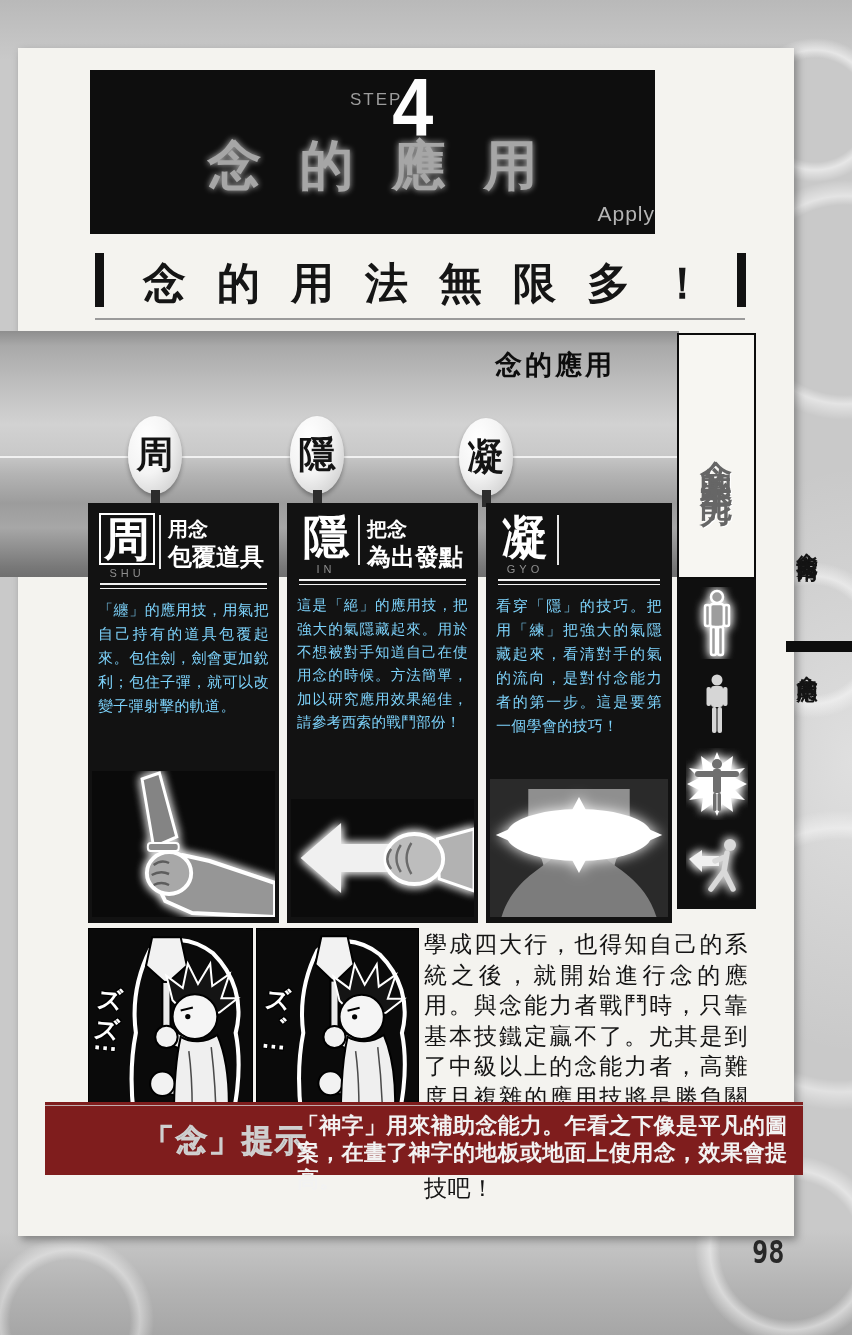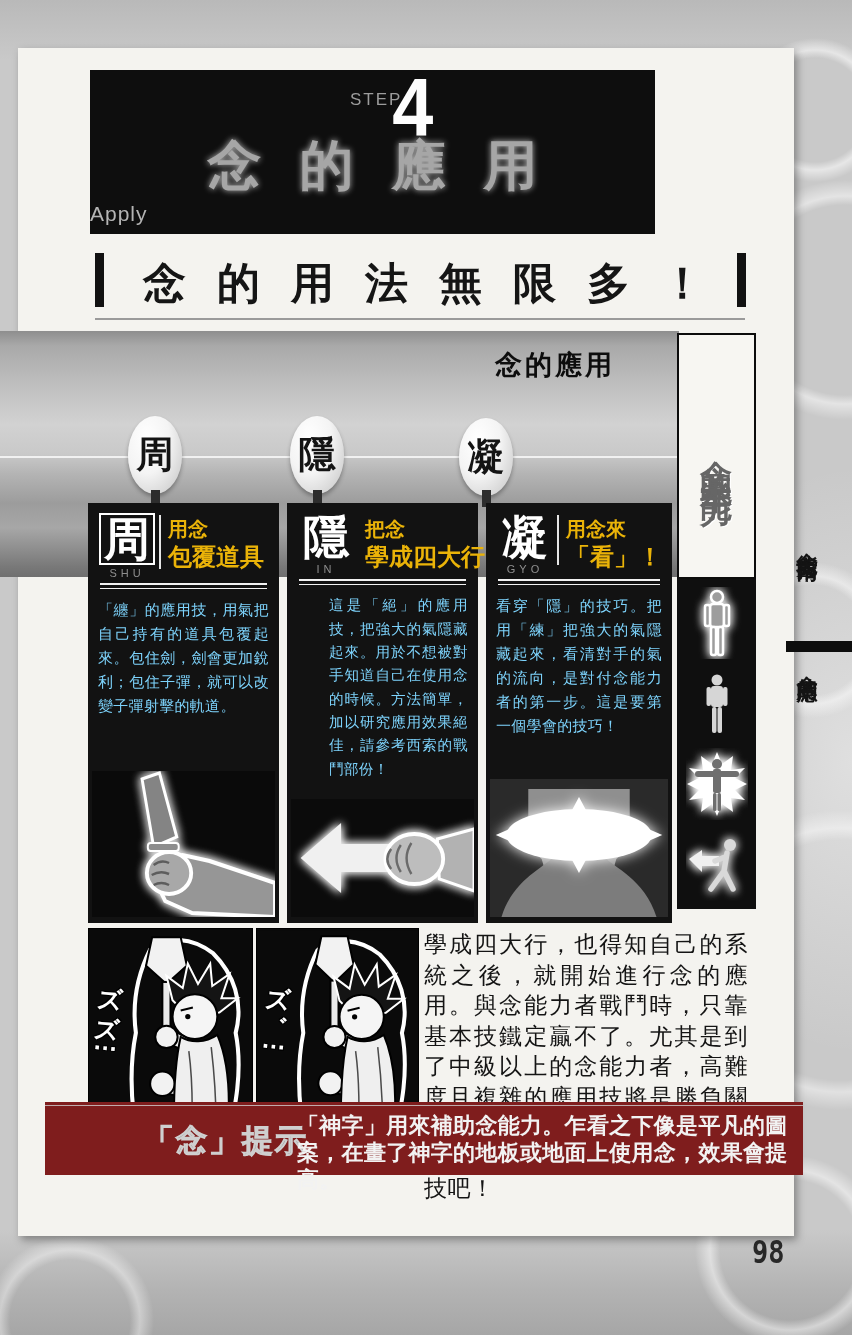--- a/index.html
+++ b/index.html
@@ -18,21 +18,21 @@
       radial-gradient(ellipse 260px 420px at 852px 760px, rgba(245,245,245,.5), rgba(245,245,245,0) 70%),
       linear-gradient(180deg,#b9b9b9 0,#c9c9c9 60px,#c9c9c9 1230px,#b3b3b3 1290px,#a6a6a6 100%);}
   
   .sheet{position:absolute;left:18px;top:48px;width:776px;height:1188px;background:#f4f3ef;box-shadow:3px 4px 8px rgba(0,0,0,.35);}
 
   
   .banner{position:absolute;left:90px;top:70px;width:565px;height:164px;background:#0e0e0e;}
   .banner .step{position:absolute;left:260px;top:20px;font-size:17px;letter-spacing:2px;color:#9c9c9c;}
   .banner .four{position:absolute;left:300px;top:-10px;font-size:82px;font-weight:bold;color:#fdfdfd;transform:scaleX(.9);}
   .banner-title{position:absolute;left:0;top:60px;width:100%;text-align:center;font-size:54px;font-weight:bold;color:#a6a6a6;letter-spacing:38px;text-indent:38px;text-shadow:0 0 6px rgba(230,230,230,.8);}
-  .banner-sub{position:absolute;left:0;bottom:8px;width:100%;text-align:left;font-size:21px;color:#b4b4b4;letter-spacing:1px;}
+  .banner-sub{position:absolute;left:0;bottom:8px;width:100%;text-align:right;font-size:21px;color:#b4b4b4;letter-spacing:1px;}
 
   
   .hbar{position:absolute;width:9px;height:54px;background:#111;top:253px;}
   .hbar.l{left:95px;} .hbar.r{left:737px;}
   .headline{position:absolute;left:112px;top:255px;width:622px;text-align:right;font-size:43px;font-weight:bold;color:#151515;letter-spacing:31px;text-indent:31px;white-space:nowrap;}
   .hrule{position:absolute;left:95px;top:318px;width:650px;height:2px;background:#9a9a9a;}
 
   
   .band{position:absolute;left:0;top:331px;width:679px;height:246px;
     background:linear-gradient(180deg,#8e8e8e 0,#a9a9a9 6%,#bfbfbf 22%,#d2d2d2 38%,#c9c9c9 50%,#b4b4b4 58%,#9c9c9c 70%,#a7a7a7 80%,#8a8a8a 90%,#787878 96%,#6f6f6f 100%);}
@@ -47,21 +47,21 @@
   .stem{position:absolute;width:9px;height:17px;background:#2d2d2d;top:490px;}
 
   
   .col{position:absolute;top:503px;height:420px;background:#121212;box-sizing:border-box;padding:10px 10px 0 10px;}
   .col-head{display:flex;}
   .charbox{width:58px;flex:none;text-align:center;}
   .bigchar{font-size:46px;font-weight:bold;color:#fff;line-height:1.05;display:inline-block;}
   .boxed{border:2px solid #fff;padding:0 3px;}
   .romaji{font-size:11px;letter-spacing:4px;color:#8f8f8f;margin-top:2px;}
   .vline{width:2px;background:#e6e6e6;margin:2px 7px 10px 3px;}
-  .ctitle{padding-top:4px;font-weight:bold;color:#eab308;line-height:1.25;white-space:nowrap;}
+  .ctitle{padding-top:4px;font-weight:bold;color:#ffffff;line-height:1.25;white-space:nowrap;}
   .ctitle .t1{font-size:20px;}
   .ctitle .t2{font-size:24px;}
   .dblrule{height:3px;border-top:2px solid #f2f2f2;border-bottom:1px solid #f2f2f2;margin:4px 2px 9px 2px;}
   .colbody{font-size:15px;line-height:1.6;color:#7dd3fc;letter-spacing:.3px;text-align:justify;}
   .colphoto{position:absolute;left:4px;right:4px;bottom:6px;height:146px;}
   .colphoto svg{width:100%;height:100%;display:block;}
 
   
   .side-box{position:absolute;left:677px;top:333px;width:79px;height:246px;background:#f7f6f2;border:2px solid #0c0c0c;box-sizing:border-box;display:flex;align-items:center;justify-content:center;}
   .vert{writing-mode:vertical-rl;text-orientation:upright;}
@@ -165,49 +165,45 @@
 
   <div class="col" style="left:287px;width:191px;">
     <div class="col-head">
       <div class="charbox">
         <span class="bigchar">隱</span>
         <div class="romaji">IN</div>
       </div>
       <div class="vline"></div>
       <div class="ctitle">
         <div class="t1">把念</div>
-        <div class="t2">學成四大行</div>
+        <div class="t2">為出發點</div>
       </div>
     </div>
     <div class="dblrule"></div>
-    <div class="colbody" style="font-size:14.6px;margin-left:32px;">這是「絕」的應用技，把強大的氣隱藏起來。用於不想被對手知道自己在使用念的時候。方法簡單，加以研究應用效果絕佳，請參考西索的戰鬥部份！</div>
+    <div class="colbody" style="font-size:14.6px;">這是「絕」的應用技，把強大的氣隱藏起來。用於不想被對手知道自己在使用念的時候。方法簡單，加以研究應用效果絕佳，請參考西索的戰鬥部份！</div>
     <div class="colphoto" style="height:118px;">
       <svg viewBox="0 0 190 118" preserveAspectRatio="none">
         <rect width="190" height="118" fill="#0b0b0b"></rect>
         <g filter="url(#g1)">
           <polygon points="10,59 52,24 52,45 106,45 106,73 52,73 52,94" fill="#f0f0f0"></polygon>
           <polygon points="152,40 190,30 190,92 154,80" fill="#b2b2b2" stroke="#fff" stroke-width="3"></polygon>
           <ellipse cx="128" cy="60" rx="30" ry="25" fill="#bdbdbd" stroke="#fff" stroke-width="4"></ellipse>
         </g>
         <path d="M104,50 q-8,10 0,20 M114,46 q-9,13 0,27 M125,44 q-10,15 0,31" stroke="#6a6a6a" stroke-width="2.5" fill="none"></path>
       </svg>
     </div>
   </div>
 
   <div class="col" style="left:486px;width:186px;">
     <div class="col-head">
       <div class="charbox">
         <span class="bigchar">凝</span>
         <div class="romaji">GYO</div>
       </div>
       <div class="vline"></div>
-      <div class="ctitle">
-        <div class="t1">用念來</div>
-        <div class="t2">「看」！</div>
-      </div>
     </div>
     <div class="dblrule"></div>
     <div class="colbody">看穿「隱」的技巧。把用「練」把強大的氣隱藏起來，看清對手的氣的流向，是對付念能力者的第一步。這是要第一個學會的技巧！</div>
     <div class="colphoto" style="height:138px;">
       <svg viewBox="0 0 186 138" preserveAspectRatio="none">
         <defs>
           <filter id="g2" x="-60%" y="-60%" width="220%" height="220%">
             <feGaussianBlur stdDeviation="7" result="b"></feGaussianBlur>
             <feMerge>
                 <feMergeNode in="b"></feMergeNode>

